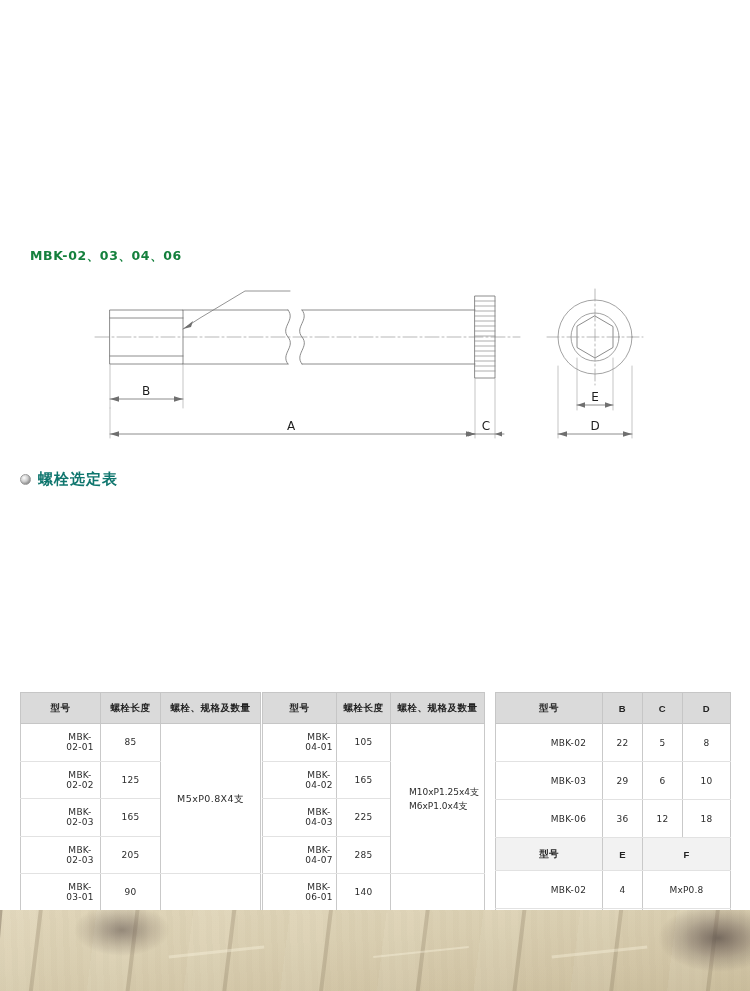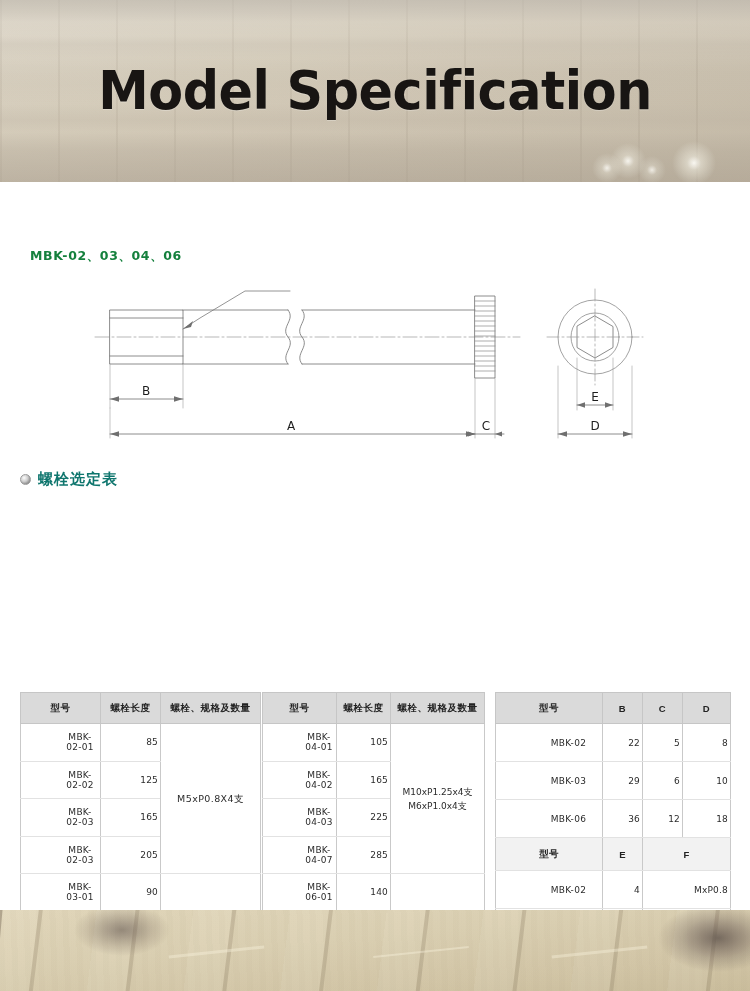--- a/index.html
+++ b/index.html
@@ -157,29 +157,29 @@
     letter-spacing: .5px;
   }
   .tbl tbody td {
     height: 36.5px;
     border-left-color: #c9c9c9;
     border-right-color: #c9c9c9;
     border-top-color: #e2e2e2;
     border-bottom-color: #e2e2e2;
   }
   .tbl .mdl { font-family: "DejaVu Sans", "Liberation Sans", sans-serif; font-size: 9px; letter-spacing: .3px; padding-left: 41px;}
-  .tbl .num { font-family: "DejaVu Sans", "Liberation Sans", sans-serif; font-size: 9px; text-align: right;}
+  .tbl .num { font-family: "DejaVu Sans", "Liberation Sans", sans-serif; font-size: 9px;}
   .tbl .spec {
     font-family: "DejaVu Sans", "Liberation Sans", sans-serif;
     font-size: 9.5px;
     letter-spacing: .4px;
     line-height: 15px;
     text-align: center;
   }
-  .tbl .spec-tight { letter-spacing: 0; font-size: 9px; line-height: 14px; text-align: center; padding-left: 2px;}
+  .tbl .spec-tight { letter-spacing: 0; font-size: 9px; line-height: 14px; text-align: left; padding-left: 18px;}
 
   #table-left  { left: 20px;  top: 510px; width: 240px; }
   #table-mid   { left: 262px; top: 510px; width: 222px; }
   #table-right { left: 495px; top: 510px; width: 235px; }
 
   #table-right .sub-head td {
     background: #f2f2f2;
     font-weight: bold;
     height: 32px;
     color: #222;
@@ -221,25 +221,20 @@
     position: absolute;
     background: rgba(255,250,230,.35);
     transform: rotate(84deg);
   }
 </style>
 </head>
 <body>
 
 <div id="page">
 
-  <div class="hero">
-    <div class="hero-photo"></div>
-    <div class="hero-haze"></div>
-    <div class="hero-title">Model Specification</div>
-  </div>
 
   <div class="body-area">
 
     <div class="model-label">MBK-02、03、04、06</div>
 
     <div class="drawing">
       <svg width="750" height="180" viewBox="0 0 750 180" xmlns="http://www.w3.org/2000/svg">
         <g fill="none" stroke="#6f6f6f" stroke-width="0.8" stroke-linecap="round" stroke-linejoin="round">
 
           <g stroke="#9a9a9a" stroke-width="0.7" stroke-dasharray="14,3,2,3">

